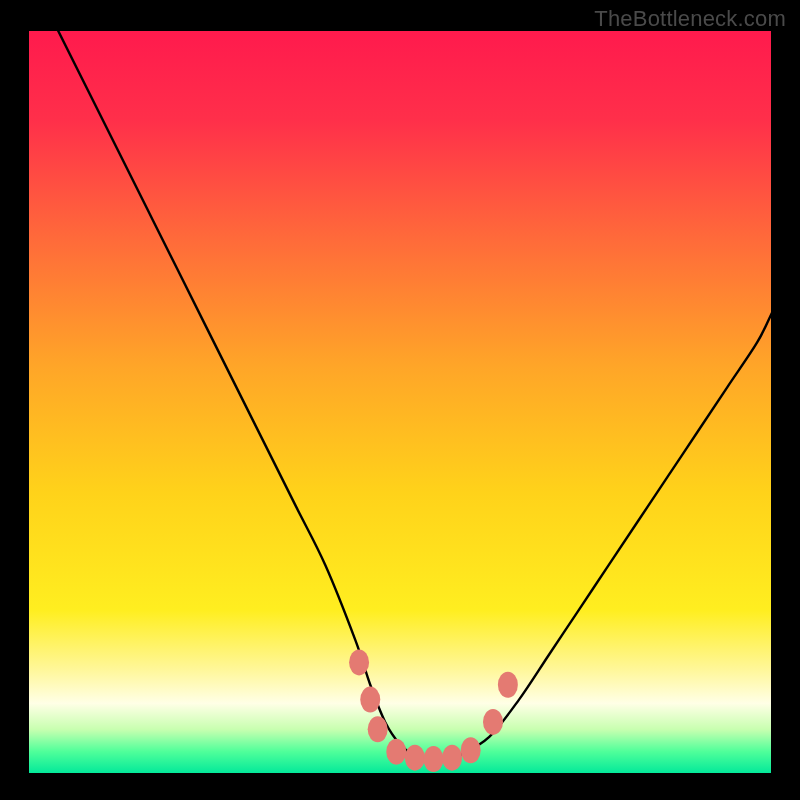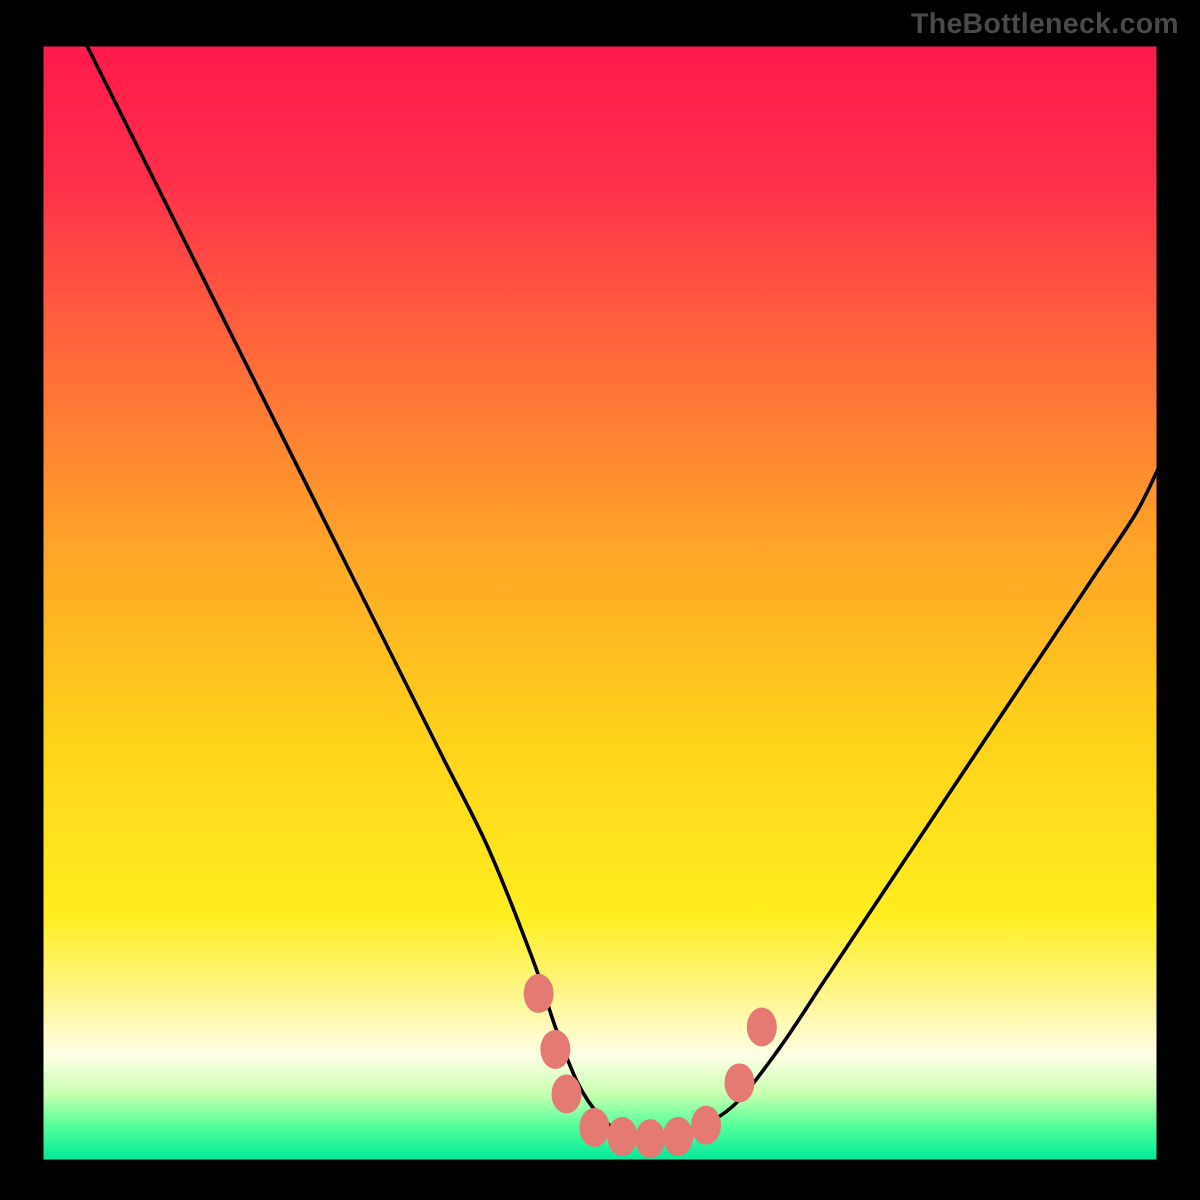--- a/index.html
+++ b/index.html
@@ -15,22 +15,22 @@
     position: relative;
     width: 800px;
     height: 800px;
     background: #000;
   }
   .watermark {
     position: absolute;
     top: 6px;
     right: 14px;
     color: #4a4a4a;
-    font-size: 19px;
-    font-weight: 700;
+    font-size: 22px;
+    font-weight: 400;
     letter-spacing: 0.2px;
     z-index: 10;
   }
   svg {
     position: absolute;
     top: 0;
     left: 0;
   }
 </style>
 </head>

